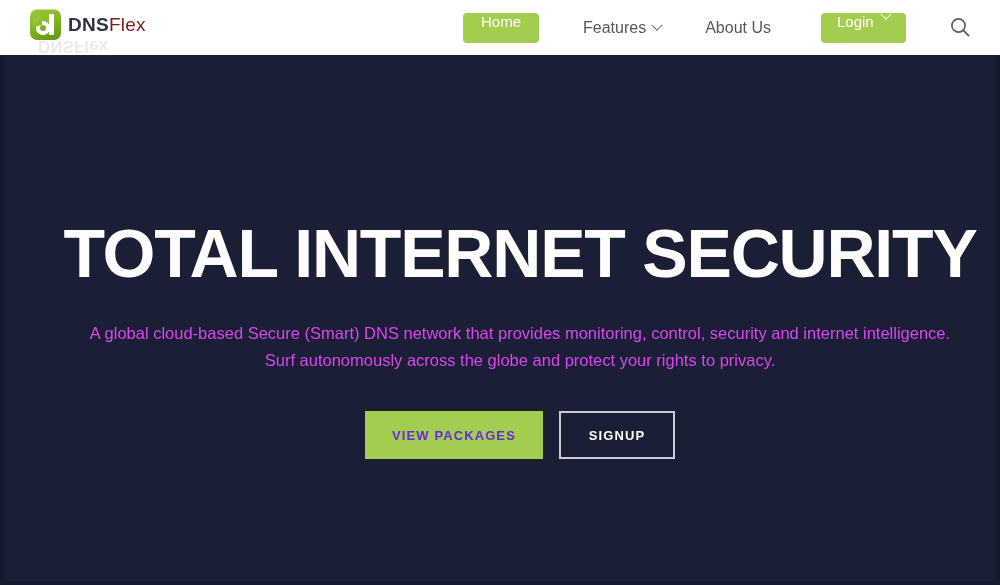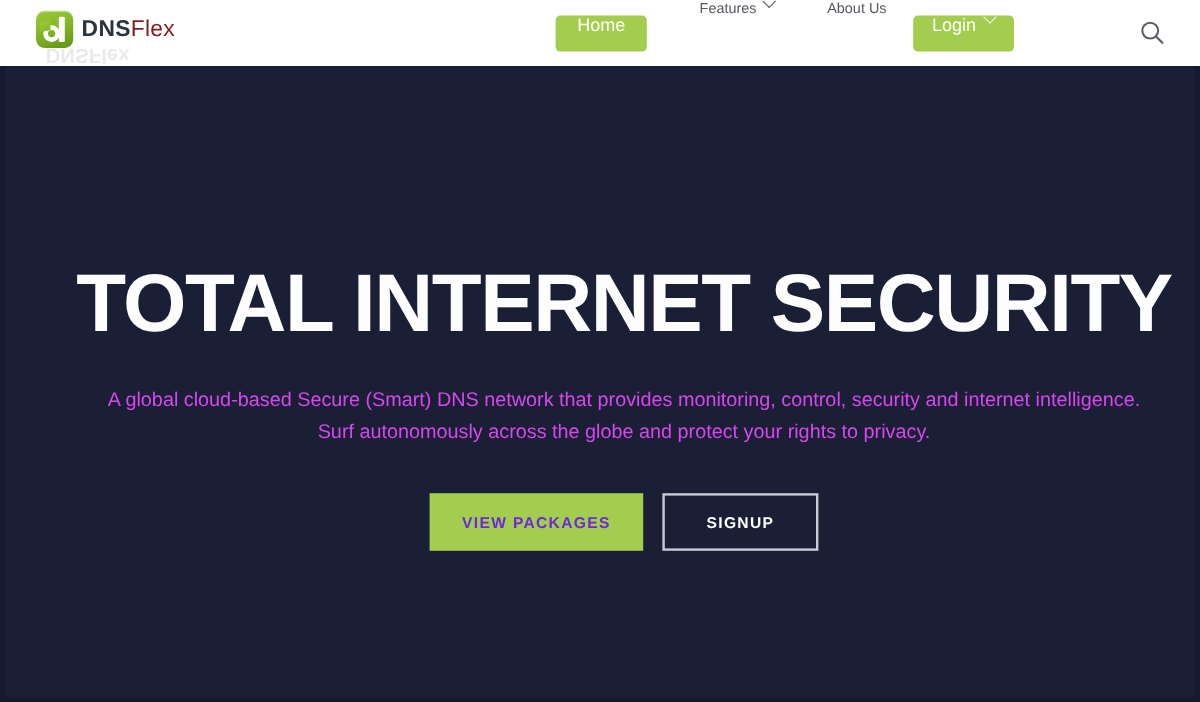--- a/index.html
+++ b/index.html
@@ -81,42 +81,42 @@
   }
 
   .nav {
     position:absolute;
     left:463px; top:0;
     height:55px;
     display:flex; align-items:center;
     gap:0;
   }
   .nav-item {
-    font-size:12px;
+    font-size:16px;
     color:#55595f;
     padding:0 22px;
     height:55px;
-    display:flex; align-items:flex-start;
+    display:flex; align-items:center;
     gap:7px;
     white-space:nowrap;
     cursor:pointer;
   }
   .nav-pill {
     background:#a2cd4e;
     color:#ffffff;
     border-radius:4px;
     height:30px;
     padding:0 18px;
     font-size:15px;
     display:flex; justify-content:center;
     gap:8px;
     white-space:nowrap;
     cursor:pointer;
   }
-  .nav-pill.login { padding:0 16px; }
+  .nav-pill.login { padding:0 16px;margin-left:28px; }
   .nav-gap-l { margin-left:22px; }
   .nav-gap-r { margin-right:22px; }
   .caret {
     display:inline-block;
     width:8px; height:8px;
     border-right:1.6px solid currentColor;
     border-bottom:1.6px solid currentColor;
     transform:rotate(45deg) translate(-2px,-2px);
     opacity:.85;
   }
@@ -175,21 +175,21 @@
     cursor:pointer;
     white-space:nowrap;
   }
   .btn-primary {
     width:178px;
     background:#a2cd4e;
     color:#6d28d9;
     border:none;
   }
   .btn-outline {
-    width:130px;
+    width:116px;
     background:transparent;
     color:#ffffff;
     border:2px solid #c9ccd8;
   }
 </style>
 </head>
 <body>
 
 <div class="page">
 

